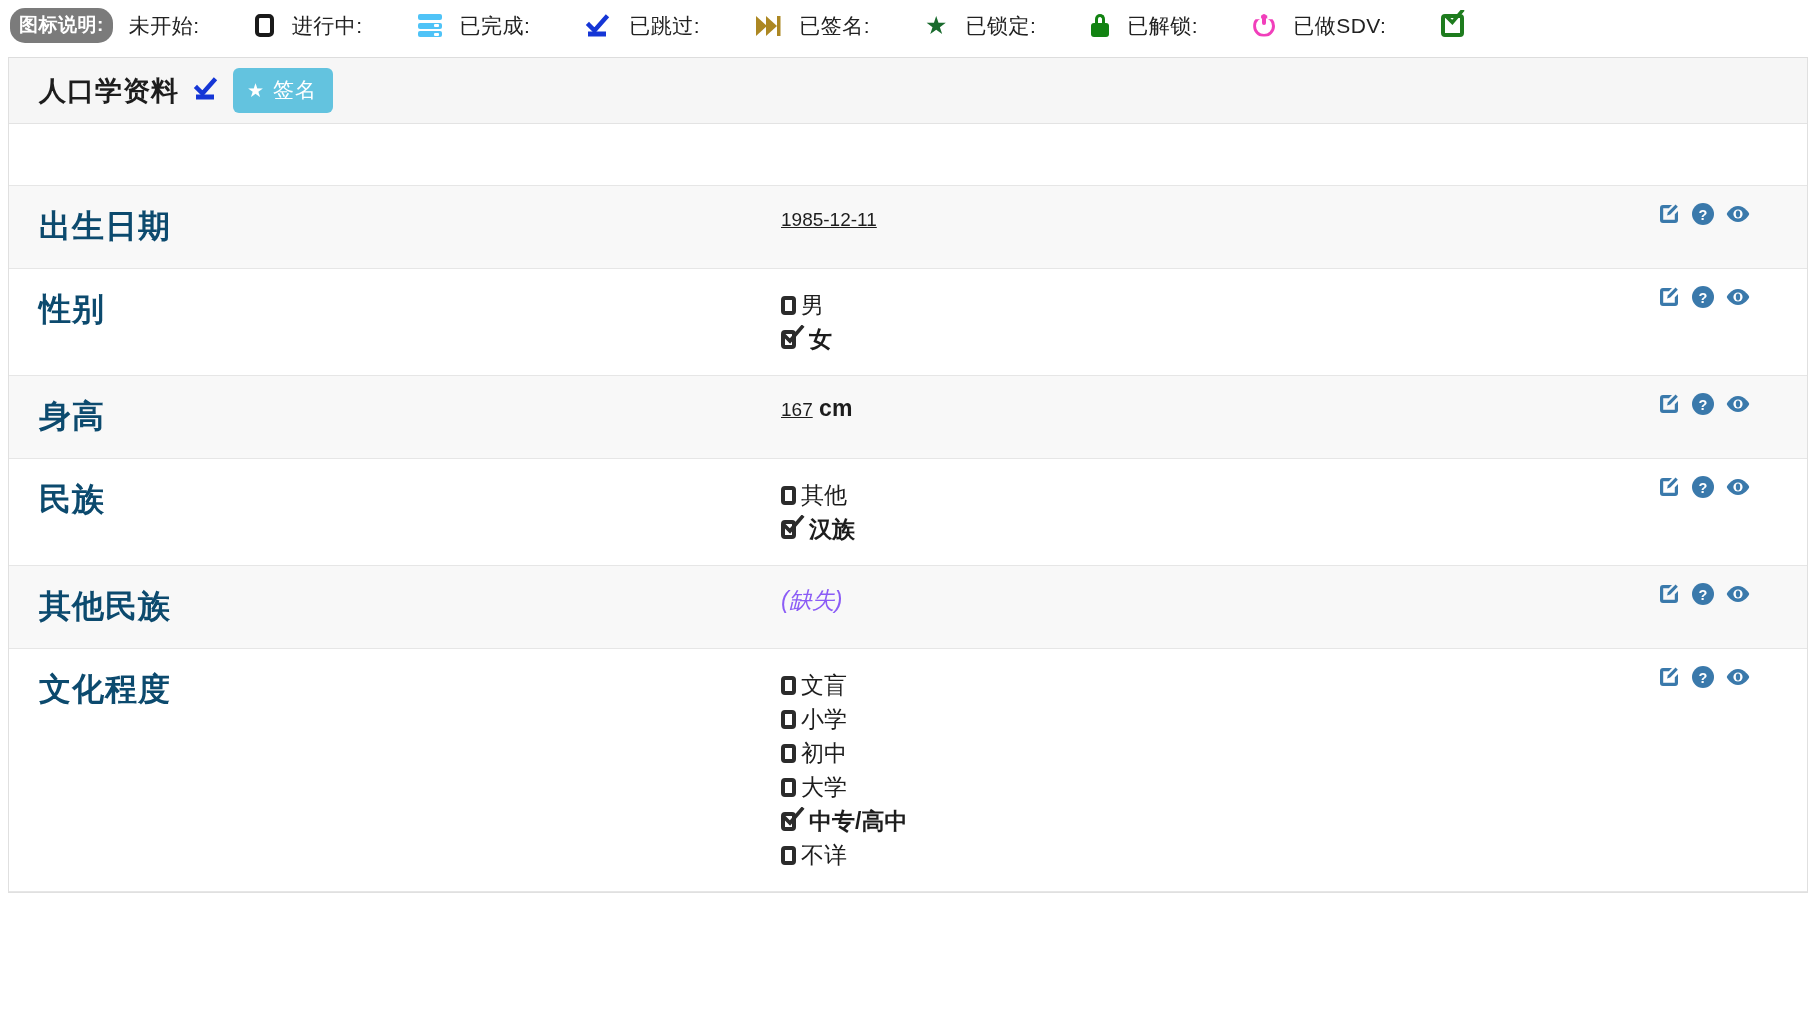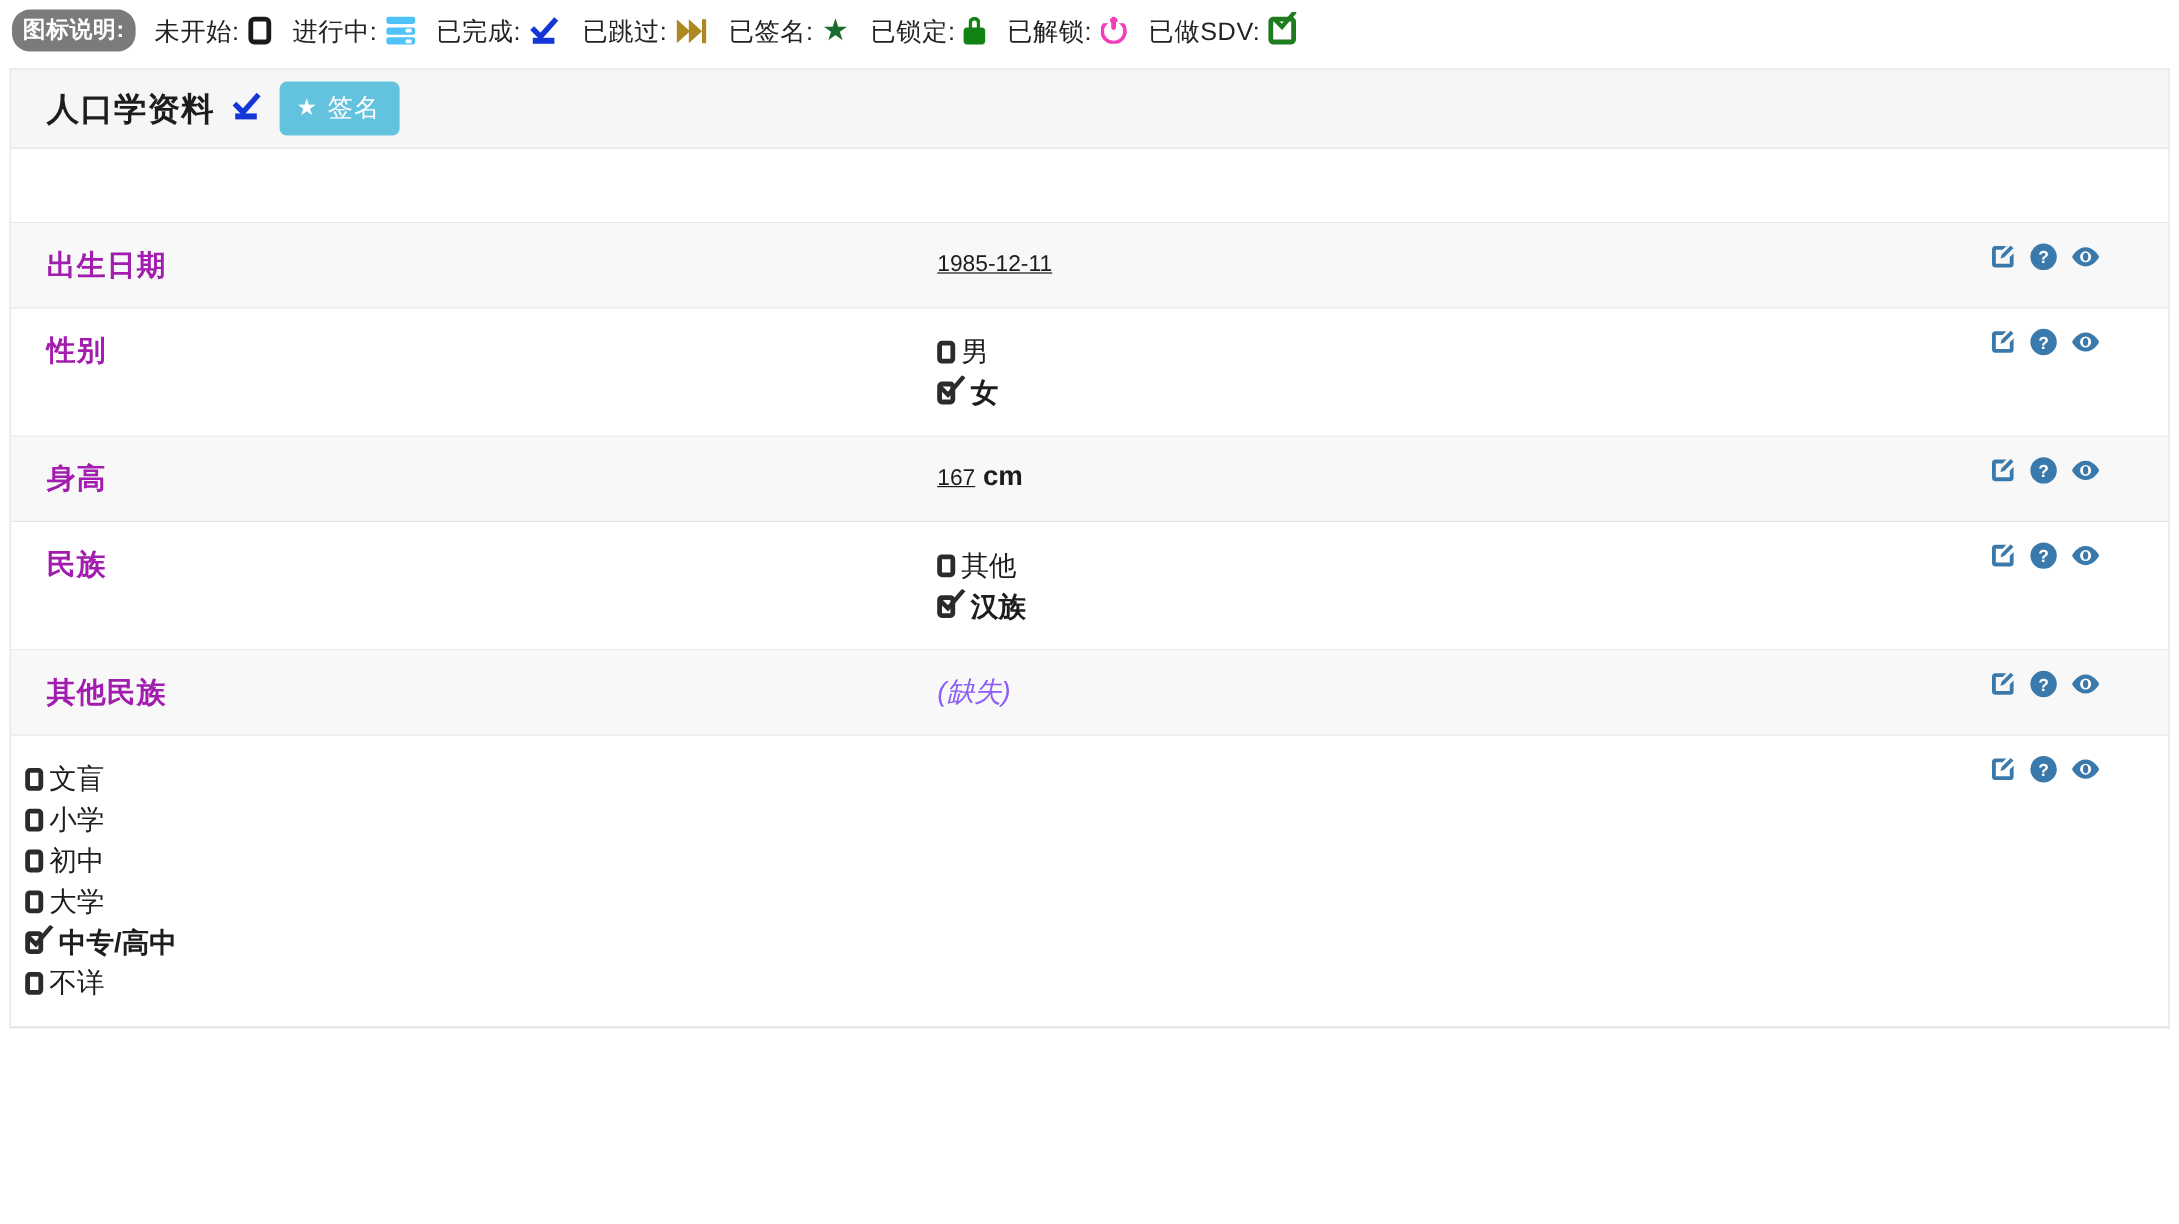--- a/index.html
+++ b/index.html
@@ -29,20 +29,21 @@
     padding: 4px 9px 5px 9px;
     border-radius: 15px;
     margin-right: 16px;
     letter-spacing: 0.5px;
   }
   .legend-item {
     display: inline-flex;
     align-items: center;
     margin-right: 18px;
     font-size: 21px;
+    gap: 48px;
   }
   .legend-item .lbl { margin-right: 7px; letter-spacing: 0.5px;}
   .legend-icon { display: inline-flex; align-items: center; justify-content: center; }
 
   
   .ico-square-open {
     width: 19px; height: 23px;
     border: 4.5px solid #1a1a1a;
     border-radius: 5px;
     display: inline-block;
@@ -115,23 +116,23 @@
     display: flex;
     align-items: flex-start;
     border-bottom: 1px solid #e6e6e6;
     min-height: 66px;
     padding: 0;
   }
   .frow.alt { background: #f8f8f8; }
   .frow .lab {
     width: 760px;
     padding: 19px 0 19px 30px;
-    font-size: 24px;
+    font-size: 32px;
     font-weight: bold;
-    color: #a21caf;
+    color: #0c4a6e;
     letter-spacing: 1px;
   }
   .frow .val {
     flex: 1;
     padding: 19px 0 19px 12px;
     font-size: 23px;
     color: #1d1d1d;
   }
   .val .plain { font-size: 19px; text-decoration: underline; }
   .val .unit { font-weight: bold; }
@@ -431,20 +432,21 @@
         <svg width="26" height="24" viewBox="0 0 26 24">
             <path d="M13 4C6.5 4 1.8 11 1.8 12S6.5 20 13 20s11.2-7 11.2-8S19.5 4 13 4z" fill="#3a79ab"></path>
             <circle cx="13" cy="12" r="4.6" fill="#fff"></circle>
             <ellipse cx="13" cy="12" rx="2.2" ry="3.4" fill="#3a79ab"></ellipse>
           </svg>
       </span>
     </div>
   </div>
 
   <div class="frow">
+    <div class="lab">文化程度</div>
     <div class="val">
       <div class="opt">
         <span class="cbx-open"></span>
         <span class="txt">文盲</span>
       </div>
       <div class="opt">
         <span class="cbx-open"></span>
         <span class="txt">小学</span>
       </div>
       <div class="opt">

